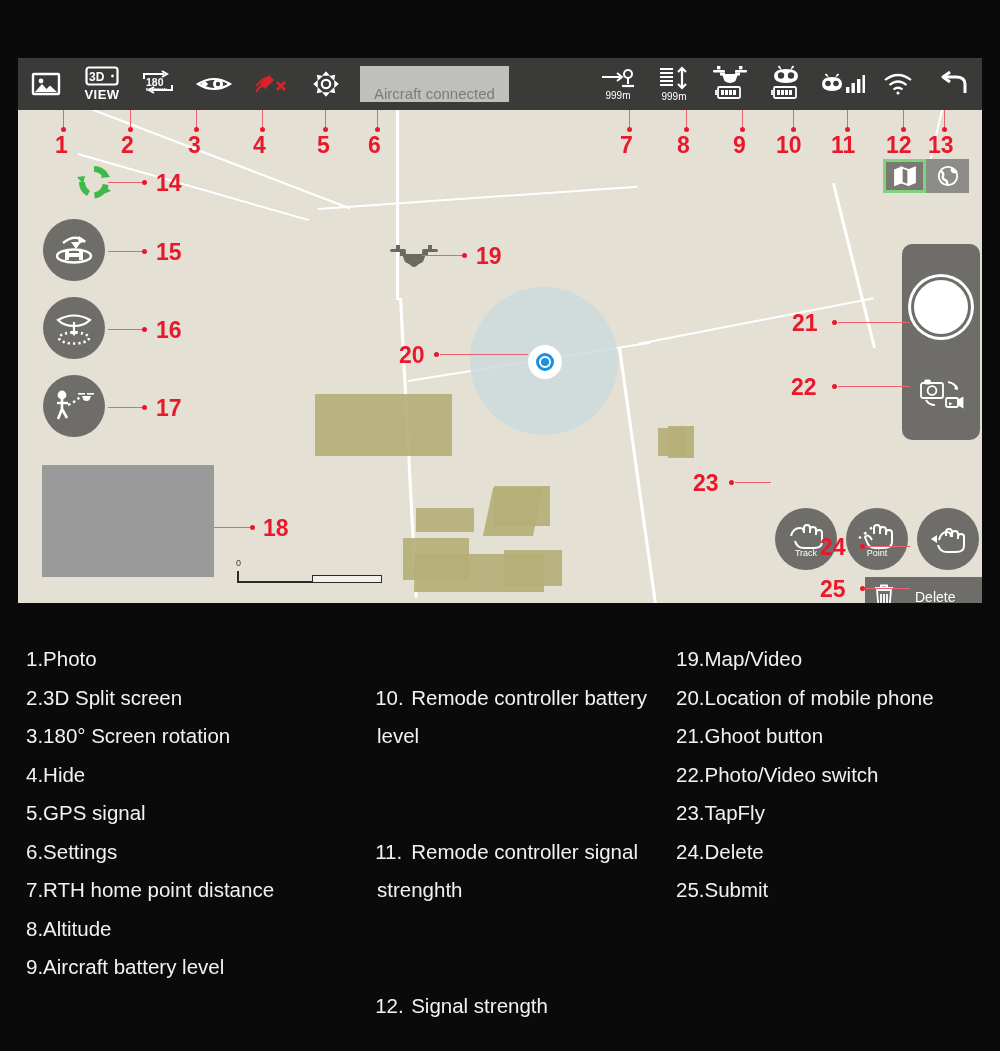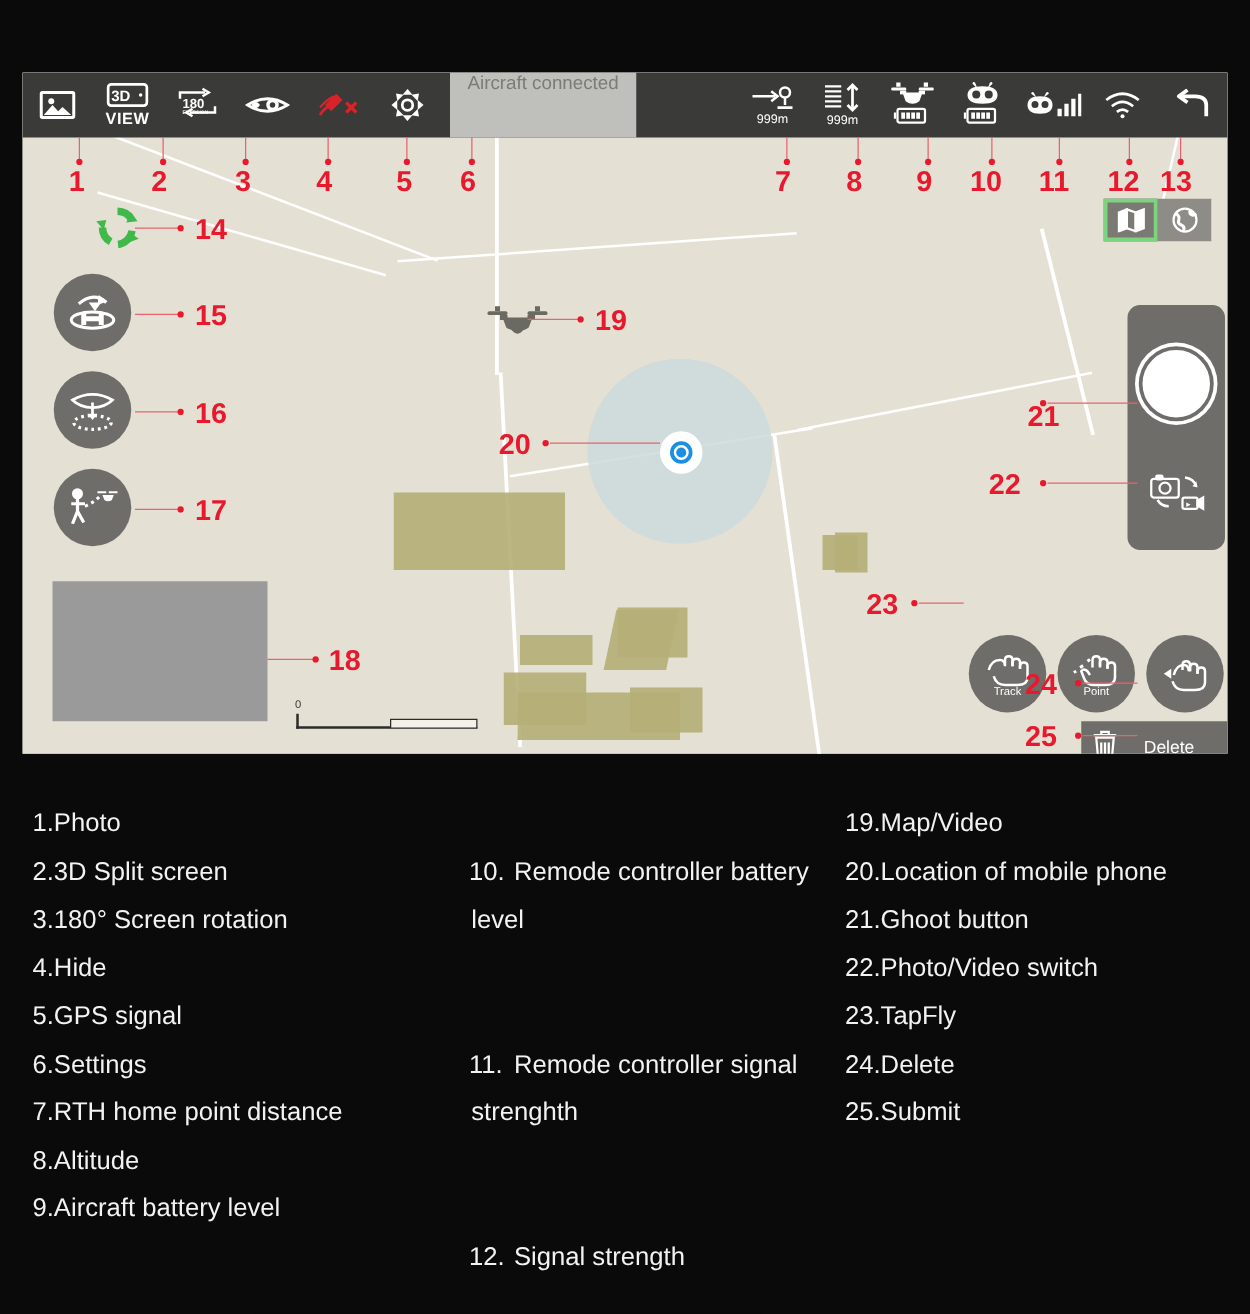--- a/index.html
+++ b/index.html
@@ -34,23 +34,23 @@
   }
   .tb-icon {
     width: 56px; height: 52px;
     display: flex; flex-direction: column;
     align-items: center; justify-content: center;
     color: #fff; position: relative;
   }
   .tb-sub { font-size: 13px; letter-spacing: .5px; margin-top: 1px; font-weight: bold;}
   .tb-val { font-size: 10px; margin-top: 1px; }
   #status-panel {
-    height: 52px; padding: 0 14px;
+    height: 36px; padding: 0 14px;
     background: #bfbfbb;
-    display: flex; align-items: flex-start; justify-content: center;
+    display: flex; align-items: flex-end; justify-content: center;
     color: #7b7b78; font-size: 15px;
     margin: 0 6px;
   }
   .tb-group { display: flex; align-items: center; }
 
   
   .circle-btn {
     position: absolute;
     width: 62px; height: 62px; border-radius: 50%;
     background: #6e6d69;
@@ -625,21 +625,21 @@
   </div>
   <div class="callout">
     <div class="co-line h" style="left:440px;top:354px;width:88px;"></div>
     <div class="co-dot" style="left:434px;top:352px;"></div>
     <div class="co-num" style="left:399px;top:342px;">20</div>
   </div>
 
   <div class="callout">
     <div class="co-line h" style="left:838px;top:322px;width:72px;"></div>
     <div class="co-dot" style="left:832px;top:320px;"></div>
-    <div class="co-num" style="left:822px;top:310px;margin-top:10px;">21</div>
+    <div class="co-num" style="left:792px;top:310px;">21</div>
   </div>
   <div class="callout">
     <div class="co-line h" style="left:838px;top:386px;width:72px;"></div>
     <div class="co-dot" style="left:832px;top:384px;"></div>
     <div class="co-num" style="left:791px;top:374px;">22</div>
   </div>
   <div class="callout">
     <div class="co-line h" style="left:735px;top:482px;width:36px;"></div>
     <div class="co-dot" style="left:729px;top:480px;"></div>
     <div class="co-num" style="left:693px;top:470px;">23</div>

